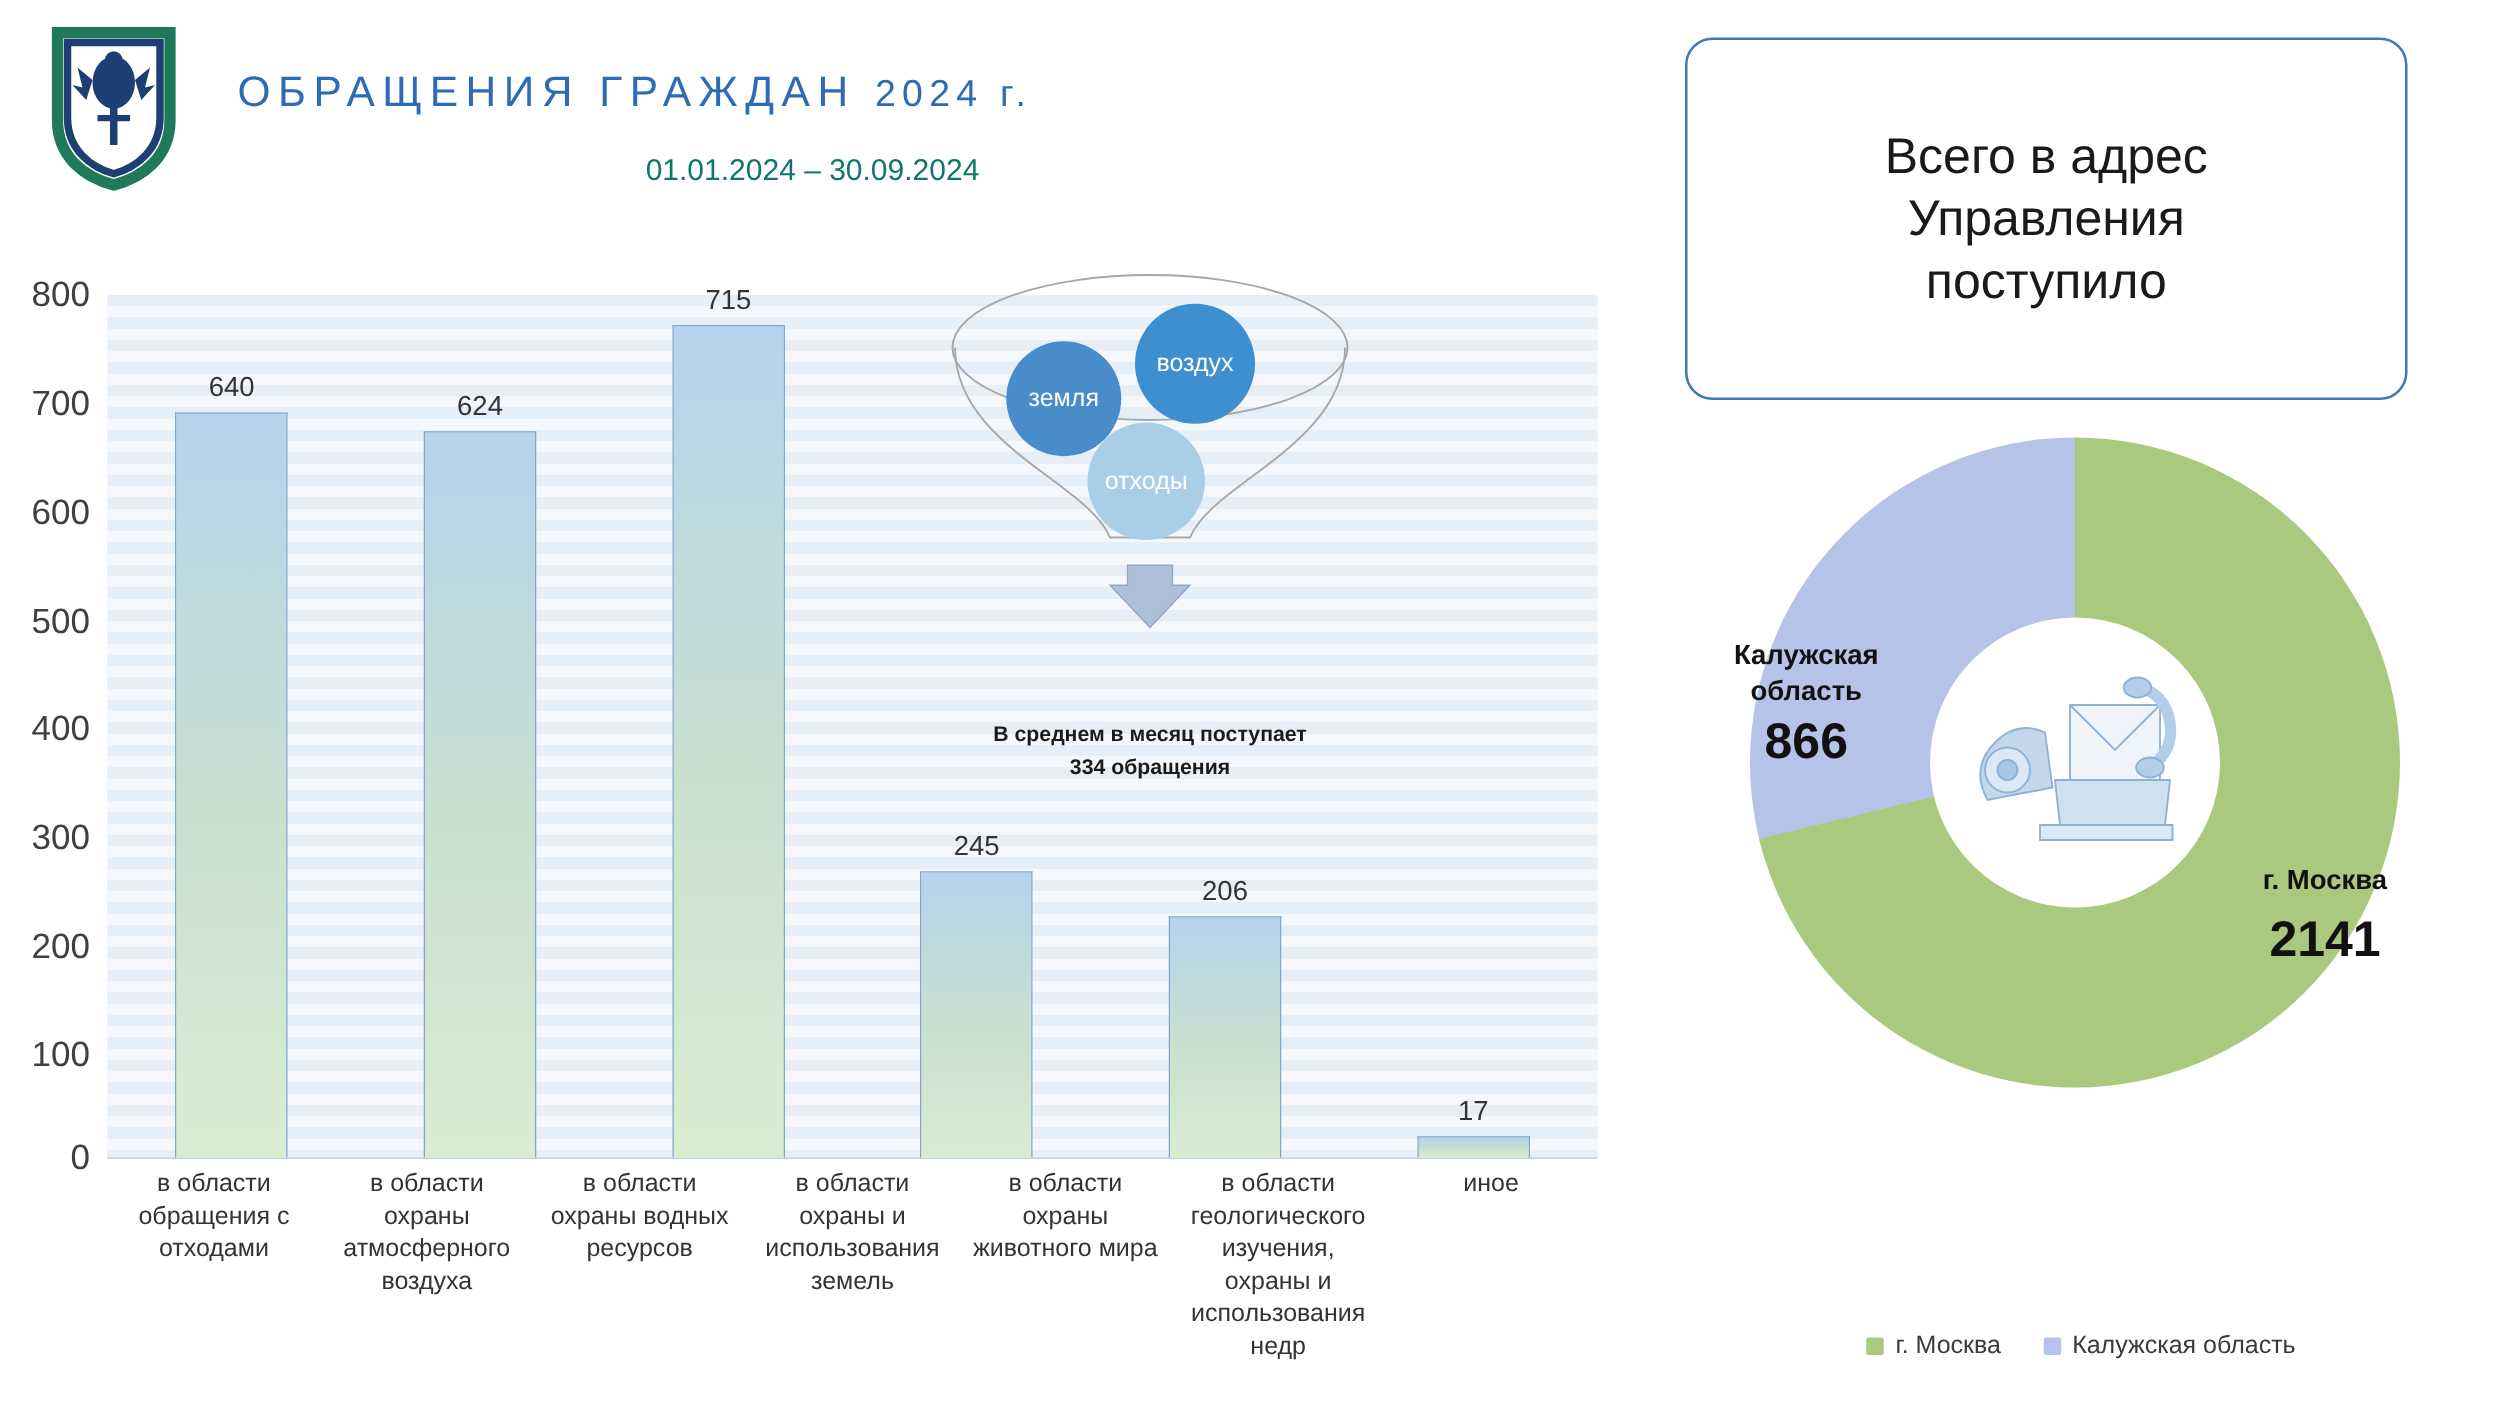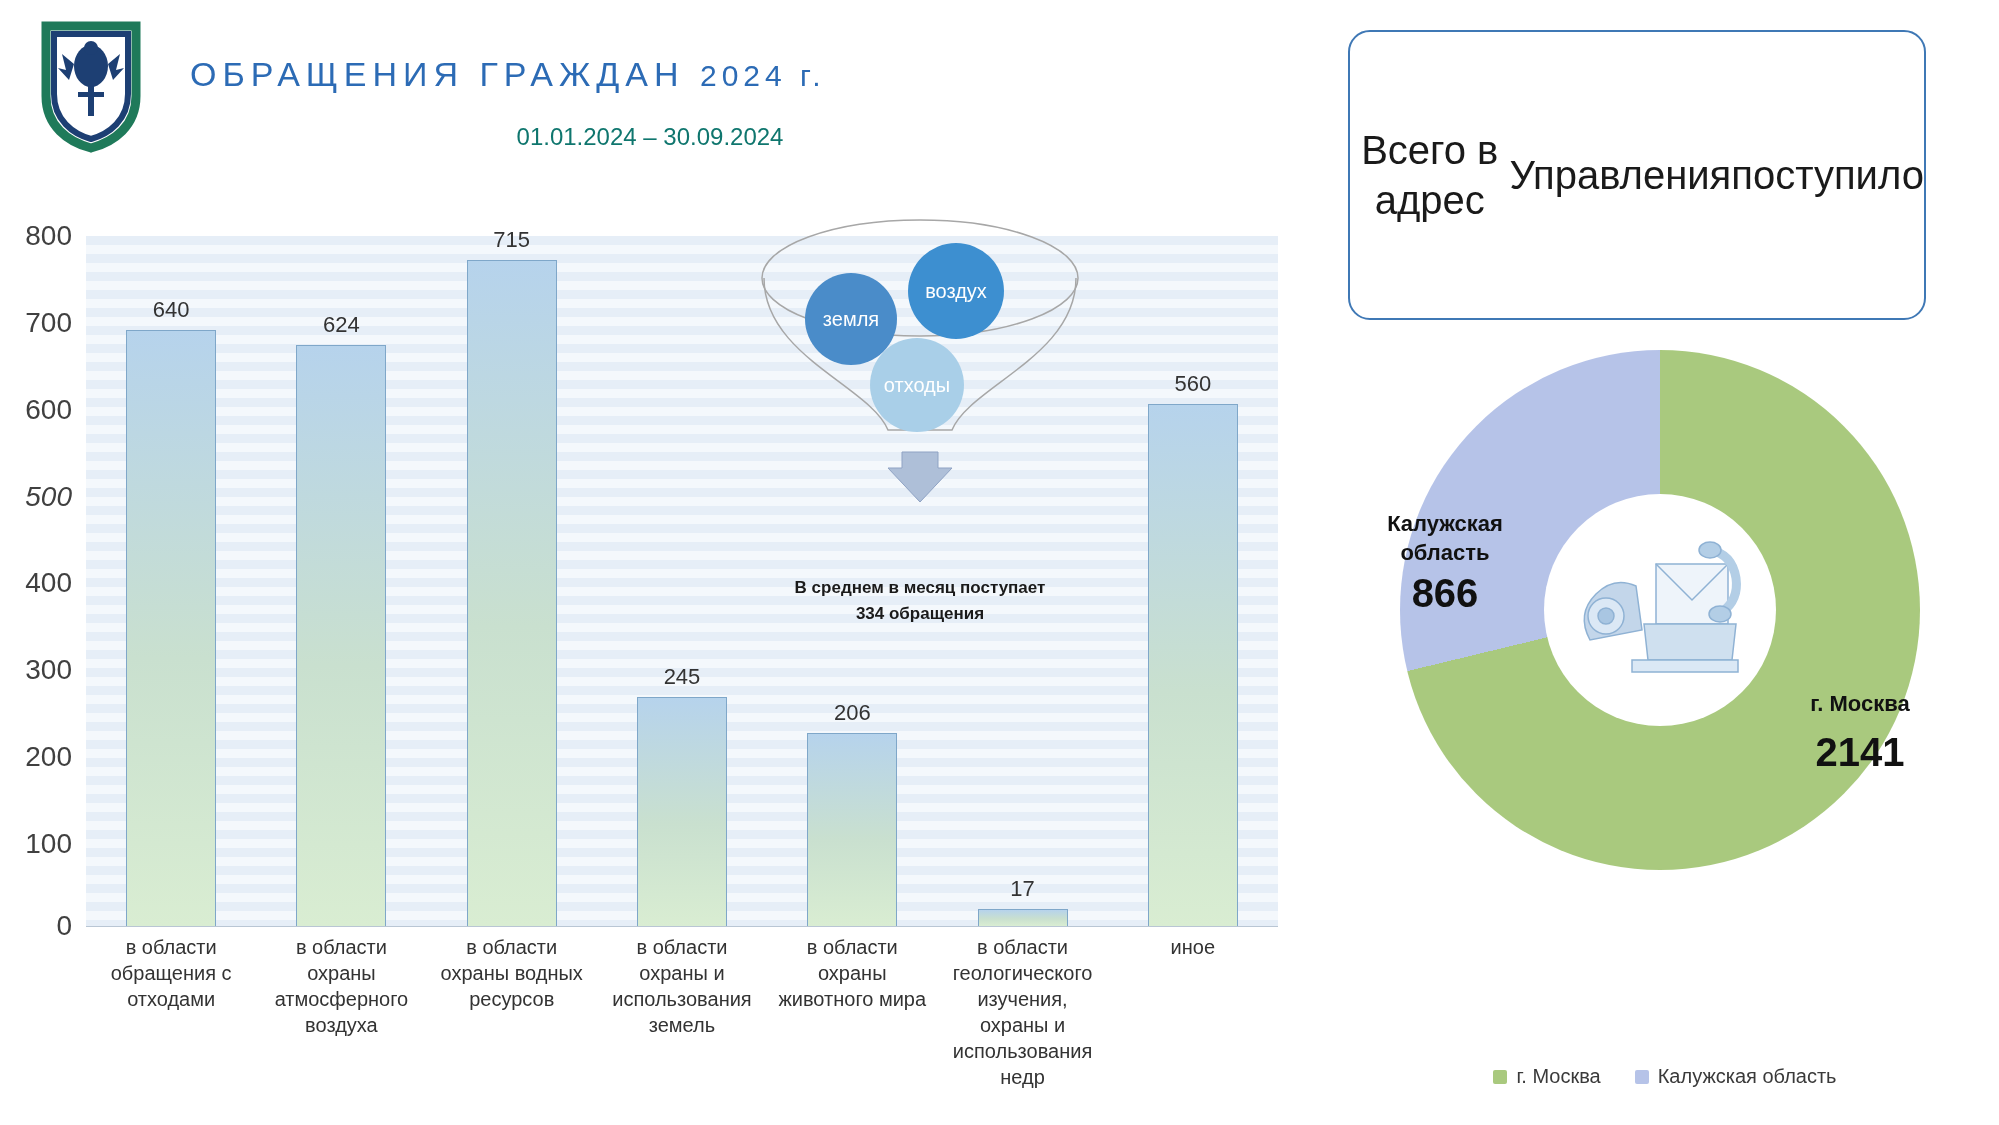--- a/index.html
+++ b/index.html
@@ -187,20 +187,21 @@
   .callout {
     position: absolute;
     left: 1348px;
     top: 30px;
     width: 578px;
     height: 290px;
     border: 2px solid #3f78b5;
     border-radius: 22px;
     background: #ffffff;
     display: flex;
+    flex-direction: column;
     align-items: center;
     justify-content: center;
     box-sizing: border-box;
   }
   .callout-line {
     font-size: 40px;
     color: #1a1a1a;
     line-height: 1.25;
     text-align: center;
   }
@@ -305,21 +306,21 @@
   </div>
   <div class="subtitle">01.01.2024 – 30.09.2024</div>
 </div>
 
 <div class="chart-wrap">
 
   <div class="y-axis">
     <div class="y-tick" style="top:14px;">800</div>
     <div class="y-tick" style="top:101px;">700</div>
     <div class="y-tick" style="top:188px;">600</div>
-    <div class="y-tick" style="top:275px;font-style:italic;">500</div>
+    <div class="y-tick" style="top:275px;">500</div>
     <div class="y-tick" style="top:361px;">400</div>
     <div class="y-tick" style="top:448px;">300</div>
     <div class="y-tick" style="top:535px;">200</div>
     <div class="y-tick" style="top:622px;">100</div>
     <div class="y-tick" style="top:704px;">0</div>
   </div>
 
   <div class="plot-area"></div>
 
   <div class="bars">
@@ -344,25 +345,20 @@
       </div>
     </div>
     <div class="bar-slot">
       <div class="bar" style="height:192px">
         <span class="bar-label">206</span>
       </div>
     </div>
     <div class="bar-slot">
       <div class="bar" style="height:16px">
         <span class="bar-label">17</span>
-      </div>
-    </div>
-    <div class="bar-slot">
-      <div class="bar" style="height:521px">
-        <span class="bar-label">560</span>
       </div>
     </div>
   </div>
 
   <div class="x-labels">
     <div class="x-label">в области обращения с отходами</div>
     <div class="x-label">в области охраны атмосферного воздуха</div>
     <div class="x-label">в области охраны водных ресурсов</div>
     <div class="x-label">в области охраны и использования земель</div>
     <div class="x-label">в области охраны животного мира</div>

